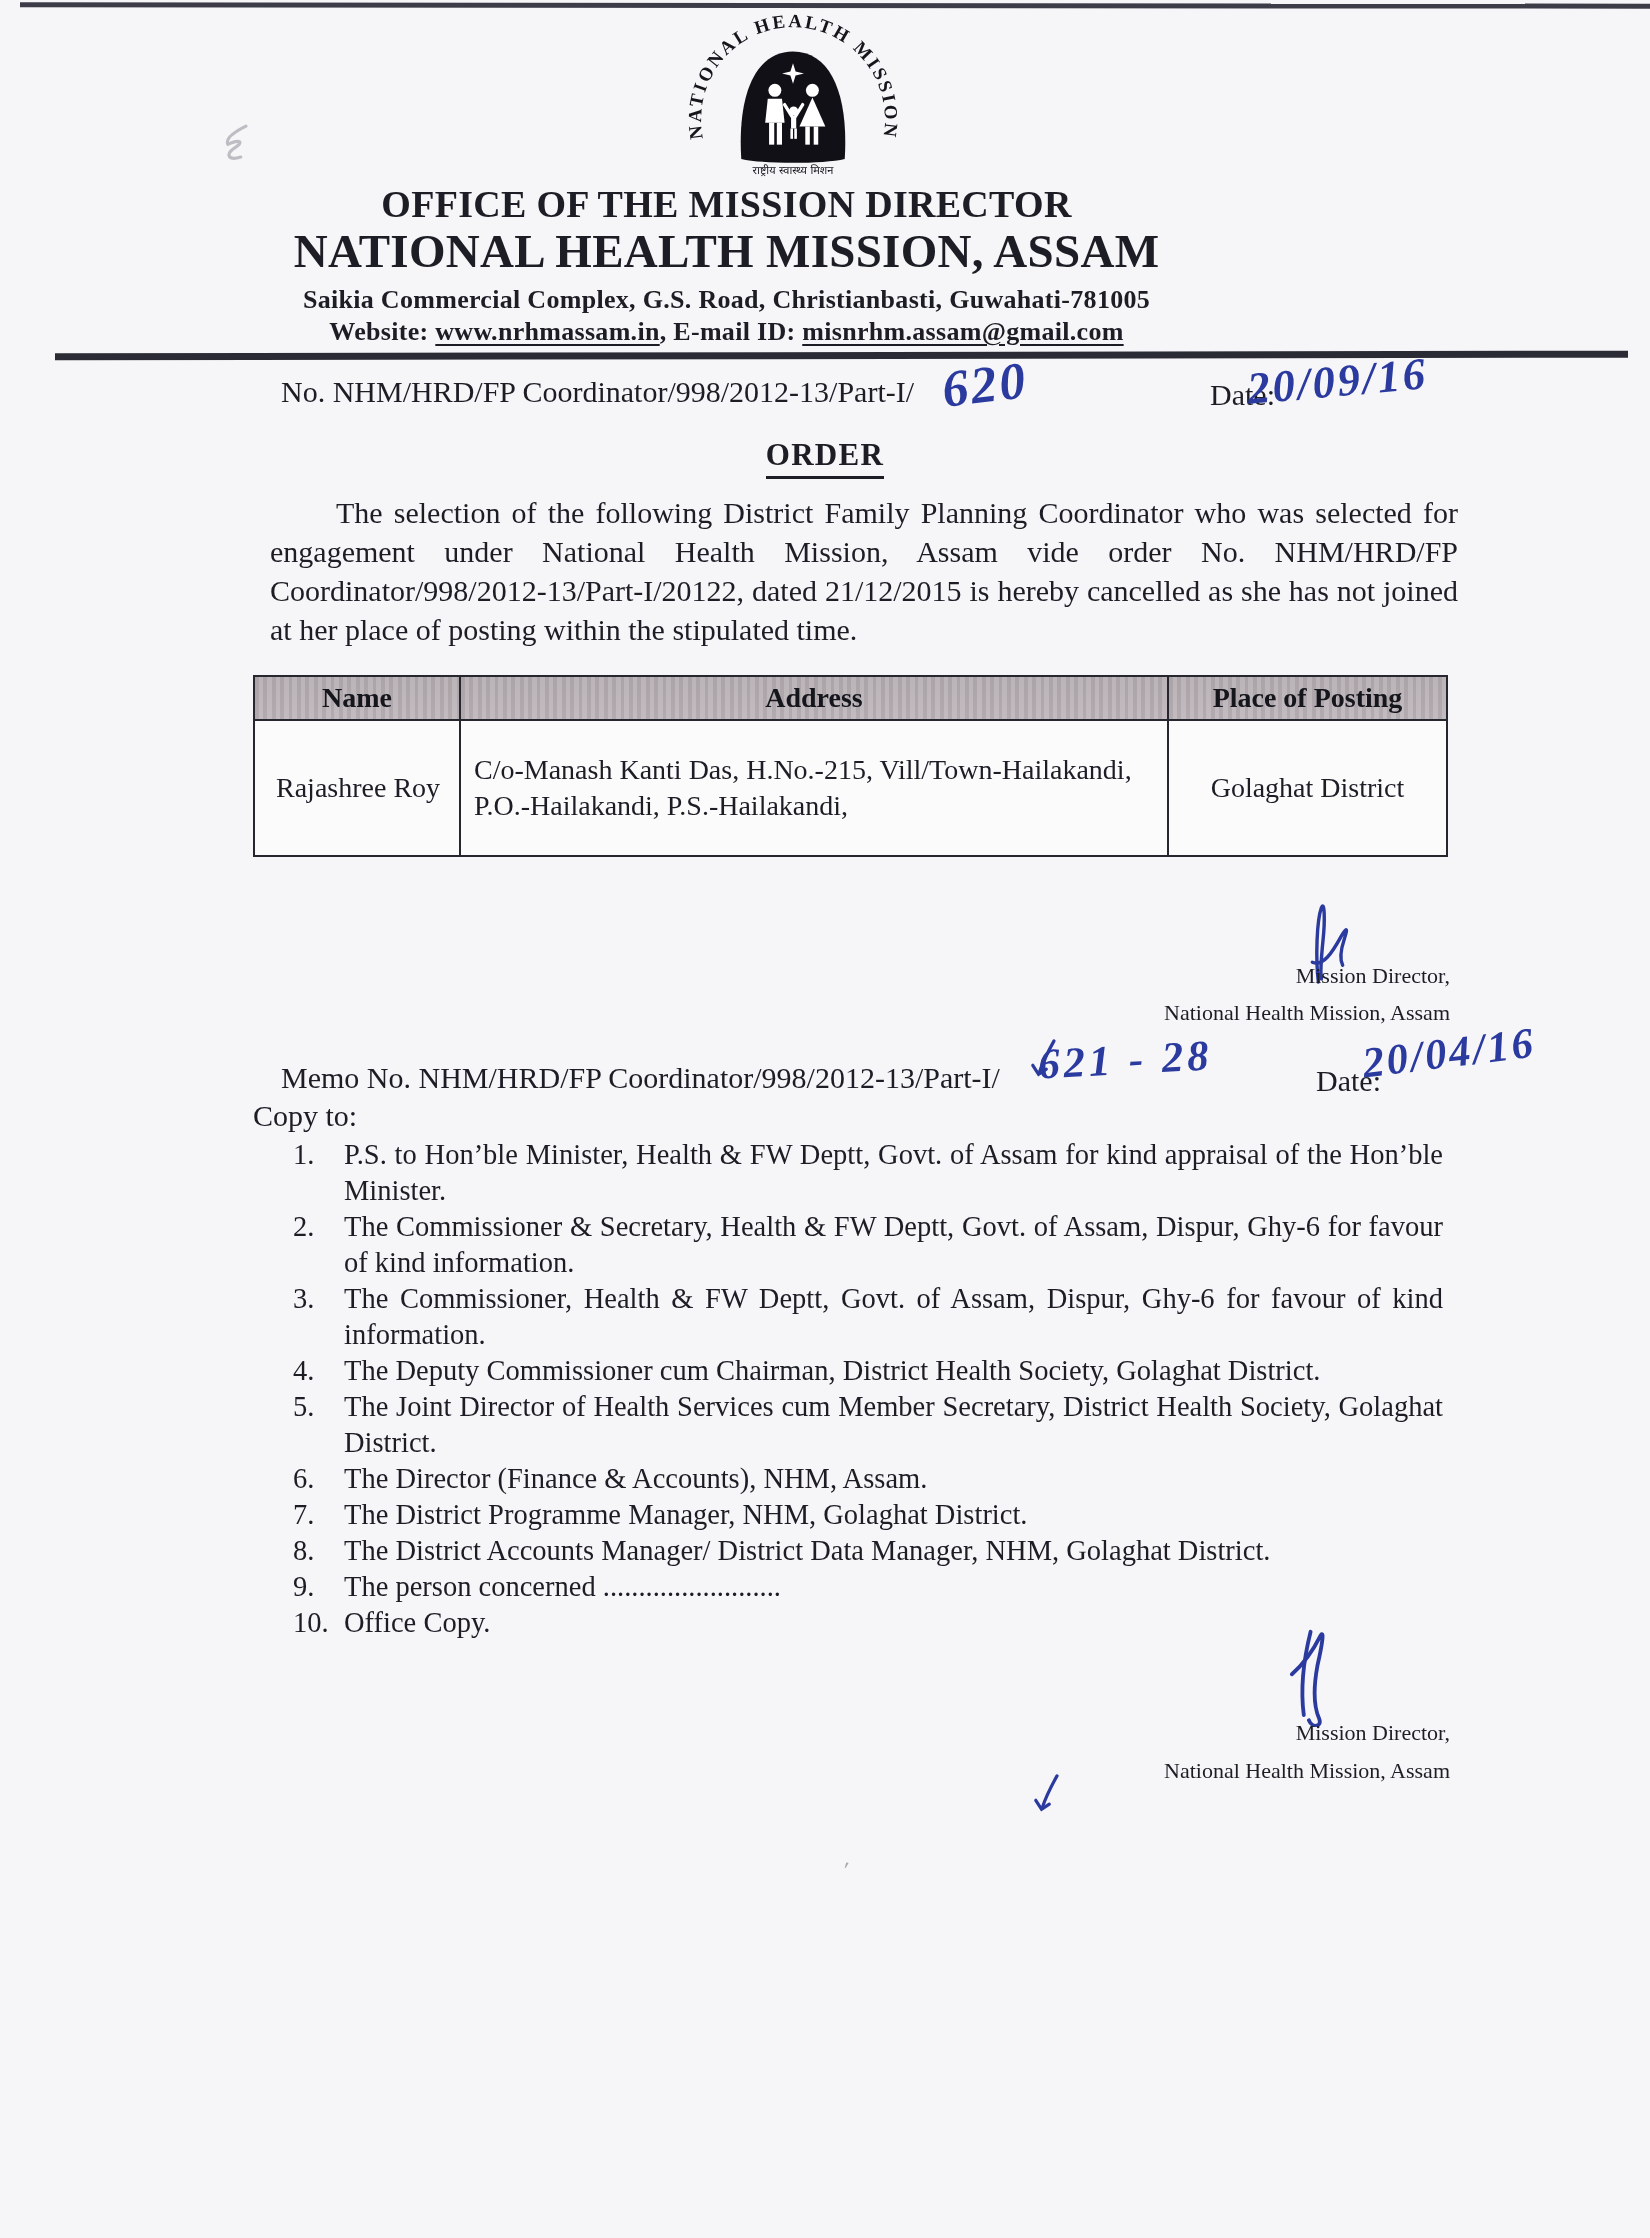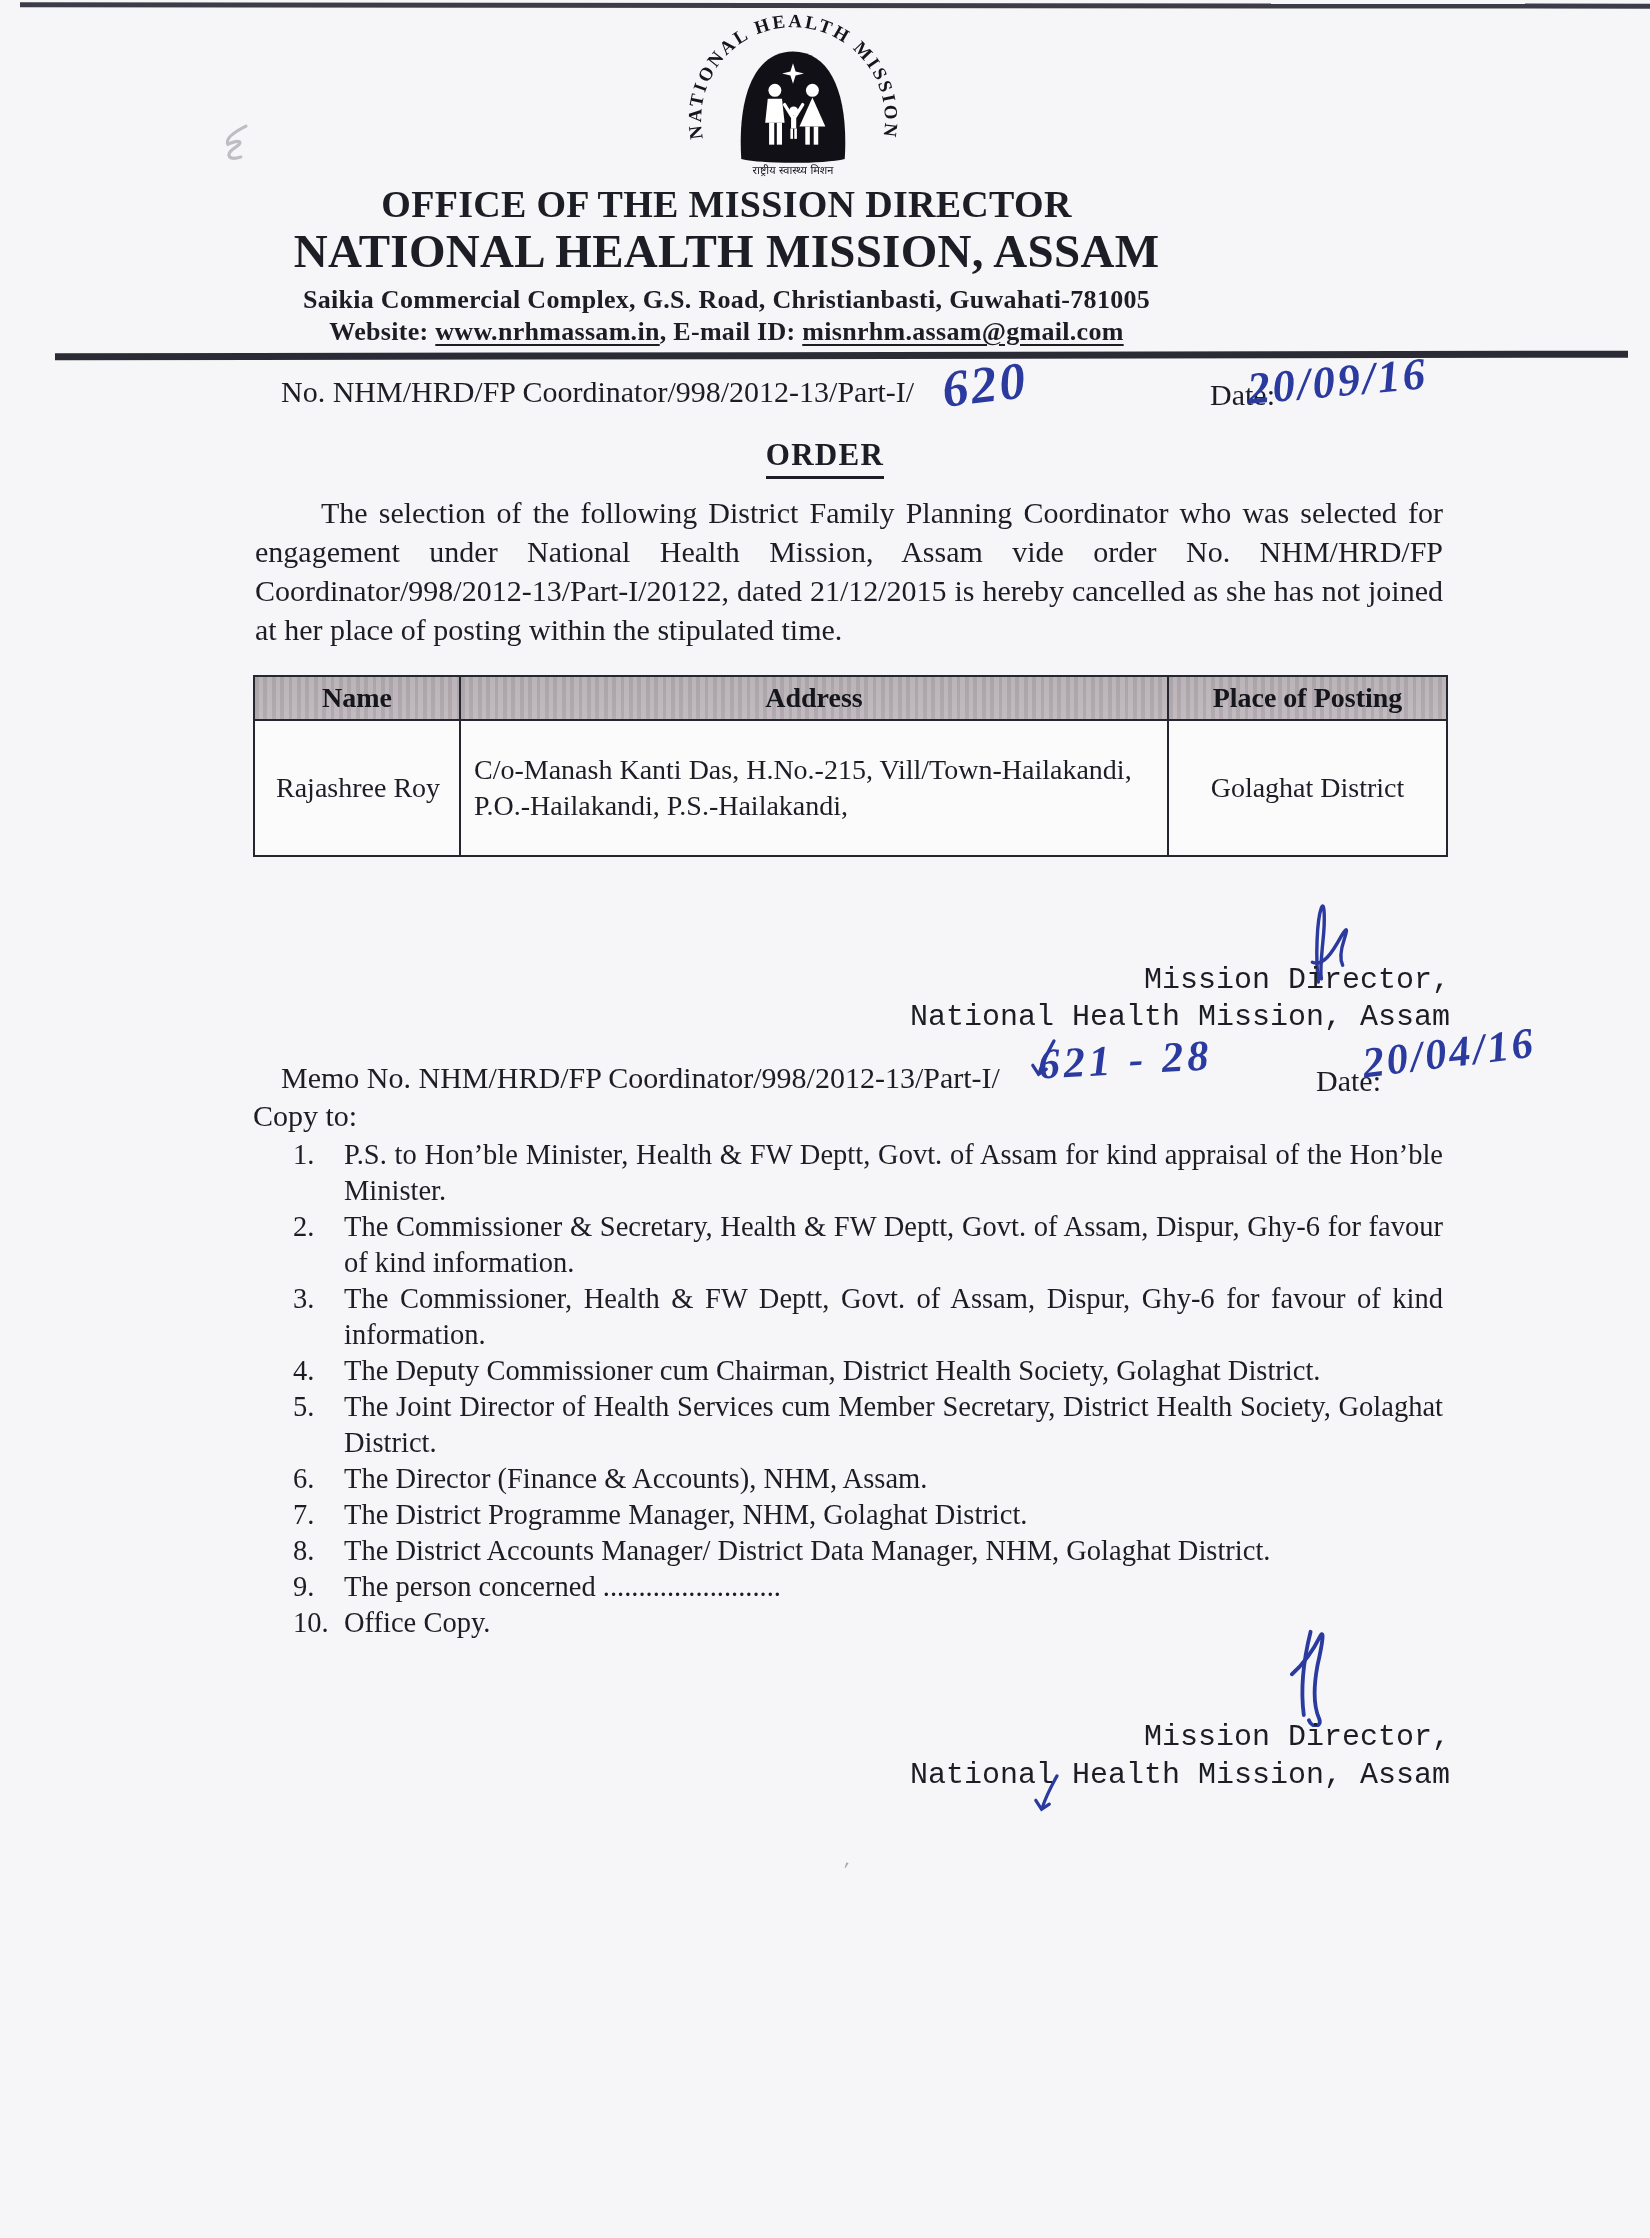--- a/index.html
+++ b/index.html
@@ -33,36 +33,36 @@
     font-style:italic;font-weight:600;color:#2b3a9e;letter-spacing:2.6px;
   }
   .hw-ref-no{position:absolute;left:942px;top:355px;font-size:52px;transform:rotate(-7deg);}
   .hw-ref-date{position:absolute;left:1247px;top:355px;font-size:45px;transform:rotate(-5deg);}
   .hw-memo-no{position:absolute;left:1038px;top:1035px;font-size:43px;transform:rotate(-3deg);letter-spacing:3.9px;}
   .hw-memo-date{position:absolute;left:1362px;top:1028px;font-size:43px;transform:rotate(-7deg);}
   
   .order-head-wrap{position:absolute;left:0;top:437px;width:1650px;text-align:center;}
   .order-head{display:inline-block;font-size:31px;font-weight:bold;letter-spacing:1.3px;border-bottom:3.9px solid #1d1d26;padding-bottom:2.6px;}
   .order-body{
-    position:absolute;left:255px;top:493px;width:1188px;
+    position:absolute;left:270px;top:493px;width:1188px;
     font-size:30px;line-height:39px;text-align:justify;text-indent:66px;
   }
   
   table.sel{position:absolute;left:253px;top:675px;width:1194px;border-collapse:collapse;table-layout:fixed;}
   table.sel th,table.sel td{border:2.6px solid #26262e;font-size:28px;vertical-align:middle;}
   table.sel th{
     height:40px;font-weight:bold;color:#15151c;
     background-image:repeating-linear-gradient(90deg,rgba(20,10,20,.07) 0 3.9px,rgba(255,255,255,.06) 3.9px 8.4px),linear-gradient(#b6aeb3,#beb7bb);
   }
   table.sel td{height:102px;background:#fbfbfc;}
   td.c-name{text-align:left;padding-left:21px;}
   td.c-addr{text-align:left;padding:16px 13px;line-height:36px;}
   td.c-place{text-align:center;}
   
-  .sig-line{position:absolute;right:200px;font-size:30px;text-align:left;white-space:nowrap;font-family:Liberation Mono, monospace;}
+  .sig-line{position:absolute;right:200px;font-size:22px;text-align:left;white-space:nowrap;}
   .sig1-l1{top:963px;}
   .sig1-l2{top:1000px;}
   .sig2-l1{top:1720px;}
   .sig2-l2{top:1758px;}
   .sig-svg{position:absolute;}
   .sig1-svg{left:1279px;top:897px;width:97px;height:91px;}
   .sig2-svg{left:1262px;top:1625px;width:104px;height:102px;}
   .arrow-svg{position:absolute;width:34px;height:45px;}
   .arrow1{left:1028px;top:1037px;}
   .arrow2{left:1031px;top:1772px;}

